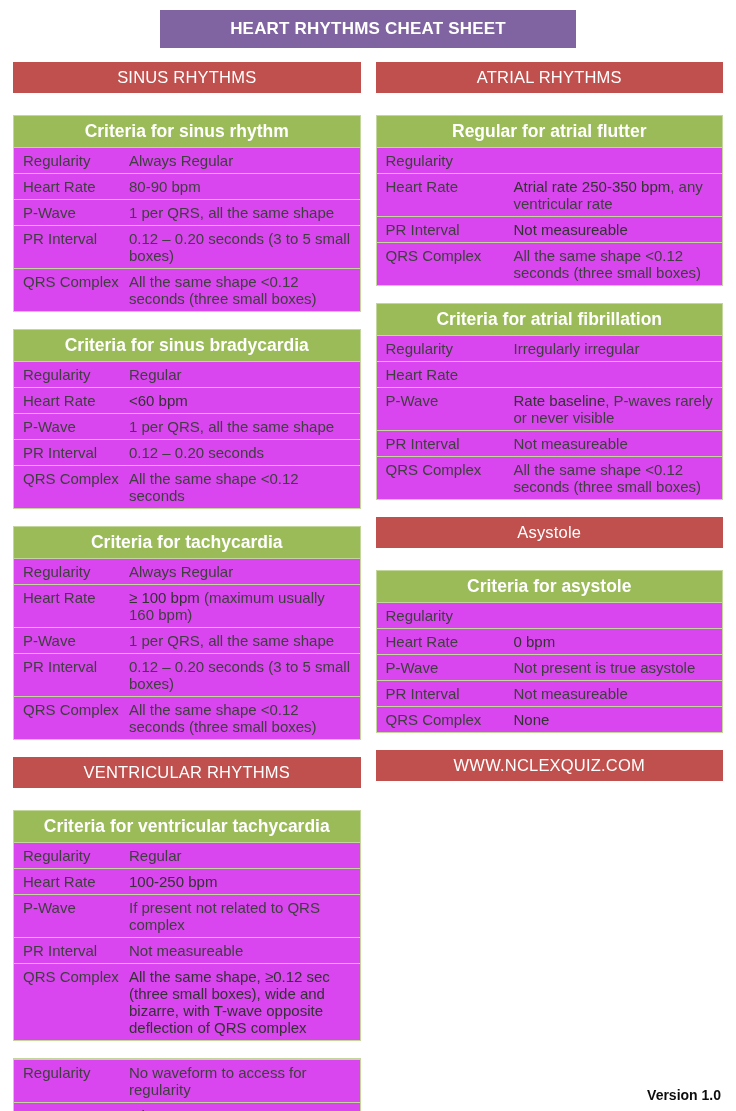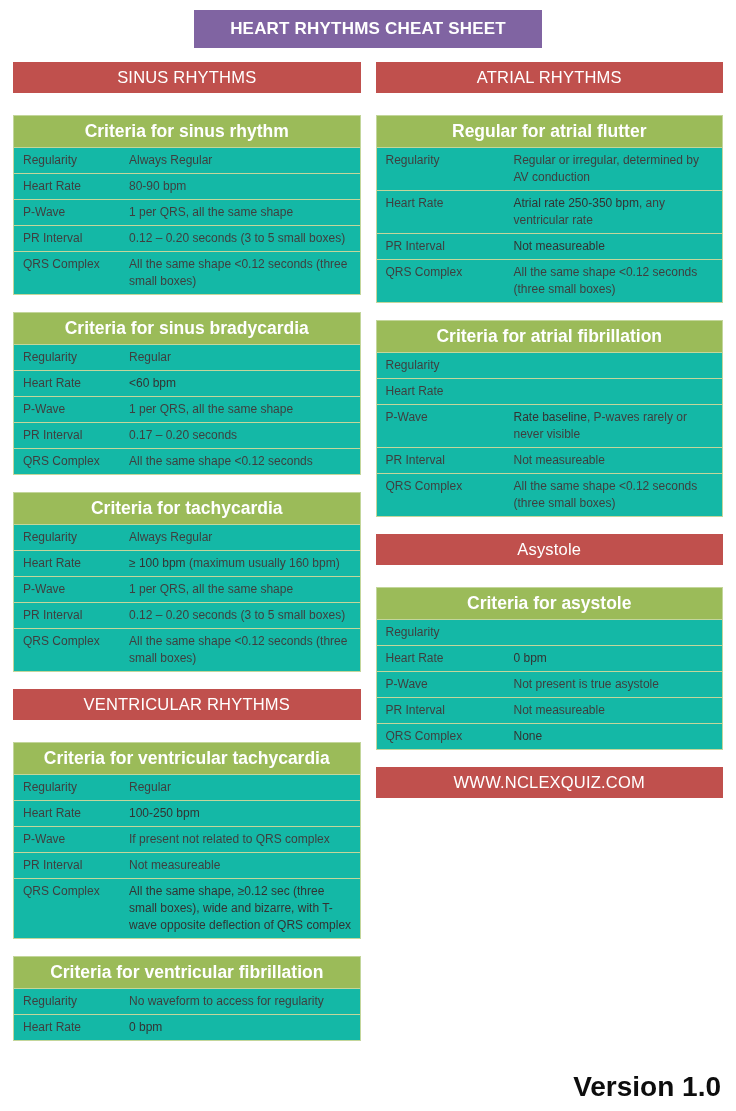--- a/index.html
+++ b/index.html
@@ -1,53 +1,53 @@
 <!DOCTYPE html>
 <html><head>
 <meta charset="utf-8">
 <style>
   html, body { margin: 0; padding: 0; background: #ffffff; }
   body { width: 736px; font-family: "Liberation Sans", sans-serif; }
   .page { position: relative; width: 736px; height: 1111px; overflow: hidden; background: #ffffff; }
 
   .title-banner {
-    width: 348px; margin: 10px auto 14px auto;
+    width: 416px; margin: 10px auto 14px auto;
     background: #8064A2; color: #ffffff;
     font-weight: bold; font-size: 17px; letter-spacing: 0.2px;
     text-align: center; padding: 9px 0;
   }
 
   .columns { display: flex; gap: 15px; padding: 0 13px; align-items: flex-start; }
   .col { flex: 1; min-width: 0; display: flex; flex-direction: column; }
 
   .banner {
     background: #C0504D; color: #ffffff;
     font-weight: normal; font-size: 16.5px; letter-spacing: 0.2px;
     text-align: center; padding: 6px 2px; margin-bottom: 22px;
   }
 
-  .criteria { border: 1px solid #C3D69B; margin-bottom: 17px; background: #14b8a6; }
+  .criteria { border: 1px solid #C3D69B; margin-bottom: 17px; background: #d946ef; }
   .criteria-title {
     background: #9BBB59; color: #ffffff;
     font-weight: bold; font-size: 17.5px;
     text-align: center; padding: 5px 4px;
   }
   .row {
     display: flex; border-top: 1px solid #C3D69B;
     padding: 4px 6px 4px 9px;
-    font-size: 12px; line-height: 17px; color: #3f3f3f;
+    font-size: 15px; line-height: 17px; color: #3f3f3f;
   }
   .row-label { flex: 0 0 102px; padding-right: 4px; }
   .col-right .row-label { flex: 0 0 124px; }
   .row-value { flex: 1; }
   .row-value b { font-weight: normal; color: #333333; }
 
   .version {
     position: absolute; right: 15px; bottom: 8px;
-    font-weight: bold; font-size: 28px; color: #0d0d0d;
+    font-weight: bold; font-size: 14px; color: #0d0d0d;
   }
 </style>
 </head>
 <body>
 
 <div class="page">
   <div class="title-banner">
     <span>HEART RHYTHMS CHEAT SHEET</span>
   </div>
   <div class="columns">
@@ -85,21 +85,21 @@
           <div class="row">
             <div class="row-label">Heart Rate</div>
             <div class="row-value"><b>&lt;60 bpm</b></div>
           </div>
           <div class="row">
             <div class="row-label">P-Wave</div>
             <div class="row-value"><span>1 per QRS, all the same shape</span></div>
           </div>
           <div class="row">
             <div class="row-label">PR Interval</div>
-            <div class="row-value"><span>0.17 – 0.20 seconds</span></div>
+            <div class="row-value"><span>0.12 – 0.20 seconds</span></div>
           </div>
           <div class="row">
             <div class="row-label">QRS Complex</div>
             <div class="row-value"><span>All the same shape &lt;0.12 seconds</span></div>
           </div>
         </div>
         <div class="criteria">
           <div class="criteria-title">Criteria for tachycardia</div>
           <div class="row">
             <div class="row-label">Regularity</div>
@@ -140,56 +140,55 @@
           <div class="row">
             <div class="row-label">PR Interval</div>
             <div class="row-value"><span>Not measureable</span></div>
           </div>
           <div class="row">
             <div class="row-label">QRS Complex</div>
             <div class="row-value"><b>All the same shape, ≥0.12 sec (three small boxes), wide and bizarre, with T-wave opposite deflection of QRS complex</b></div>
           </div>
         </div>
         <div class="criteria">
-          <div class="criteria-title">Criteria for ventricular fibrillation</div>
           <div class="row">
             <div class="row-label">Regularity</div>
             <div class="row-value"><span>No waveform to access for regularity</span></div>
           </div>
           <div class="row">
             <div class="row-label">Heart Rate</div>
             <div class="row-value"><b>0 bpm</b></div>
           </div>
         </div>
       </div>
     <div class="col col-right" id="col-right">
         <div class="banner">ATRIAL RHYTHMS</div>
         <div class="criteria">
           <div class="criteria-title">Regular for atrial flutter</div>
           <div class="row">
             <div class="row-label">Regularity</div>
-            <div class="row-value"><span>Regular or irregular, determined by AV conduction</span></div>
           </div>
           <div class="row">
             <div class="row-label">Heart Rate</div>
             <div class="row-value"><b>Atrial rate 250-350 bpm</b><span>, any ventricular rate</span></div>
           </div>
           <div class="row">
             <div class="row-label">PR Interval</div>
             <div class="row-value"><b>Not measureable</b></div>
           </div>
           <div class="row">
             <div class="row-label">QRS Complex</div>
             <div class="row-value"><span>All the same shape &lt;0.12 seconds (three small boxes)</span></div>
           </div>
         </div>
         <div class="criteria">
           <div class="criteria-title">Criteria for atrial fibrillation</div>
           <div class="row">
             <div class="row-label">Regularity</div>
+            <div class="row-value"><span>Irregularly irregular</span></div>
           </div>
           <div class="row">
             <div class="row-label">Heart Rate</div>
           </div>
           <div class="row">
             <div class="row-label">P-Wave</div>
             <div class="row-value"><b>Rate baseline</b><span>, P-waves rarely or never visible</span></div>
           </div>
           <div class="row">
             <div class="row-label">PR Interval</div>

